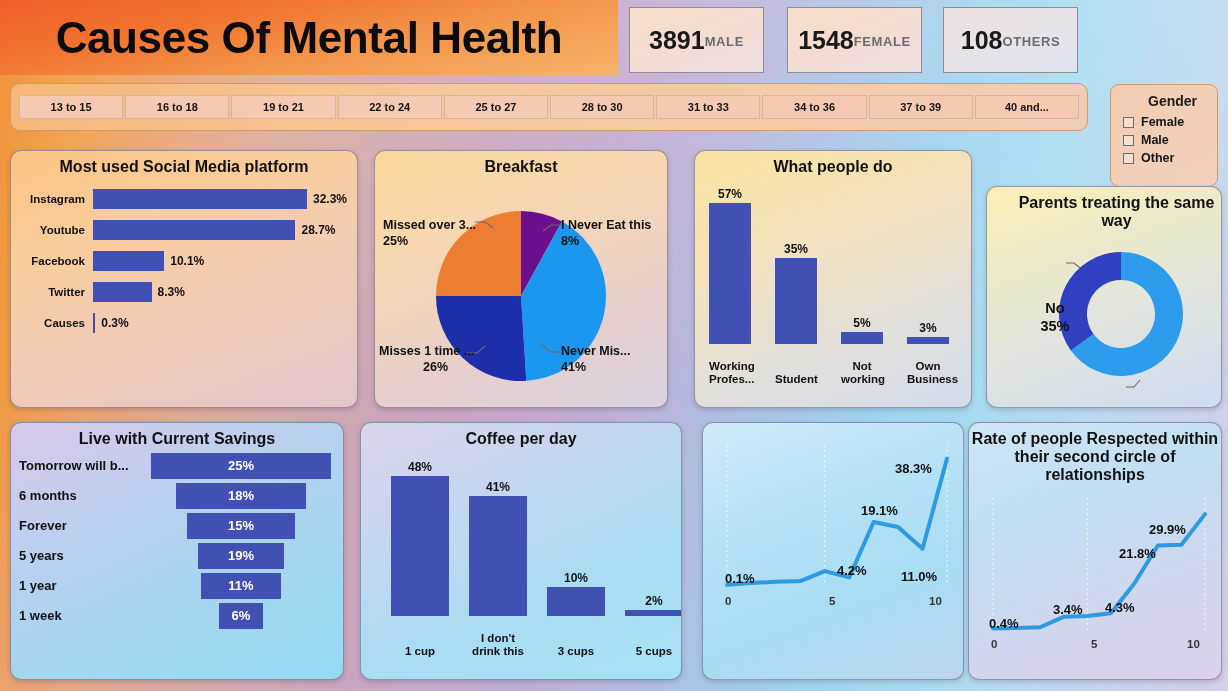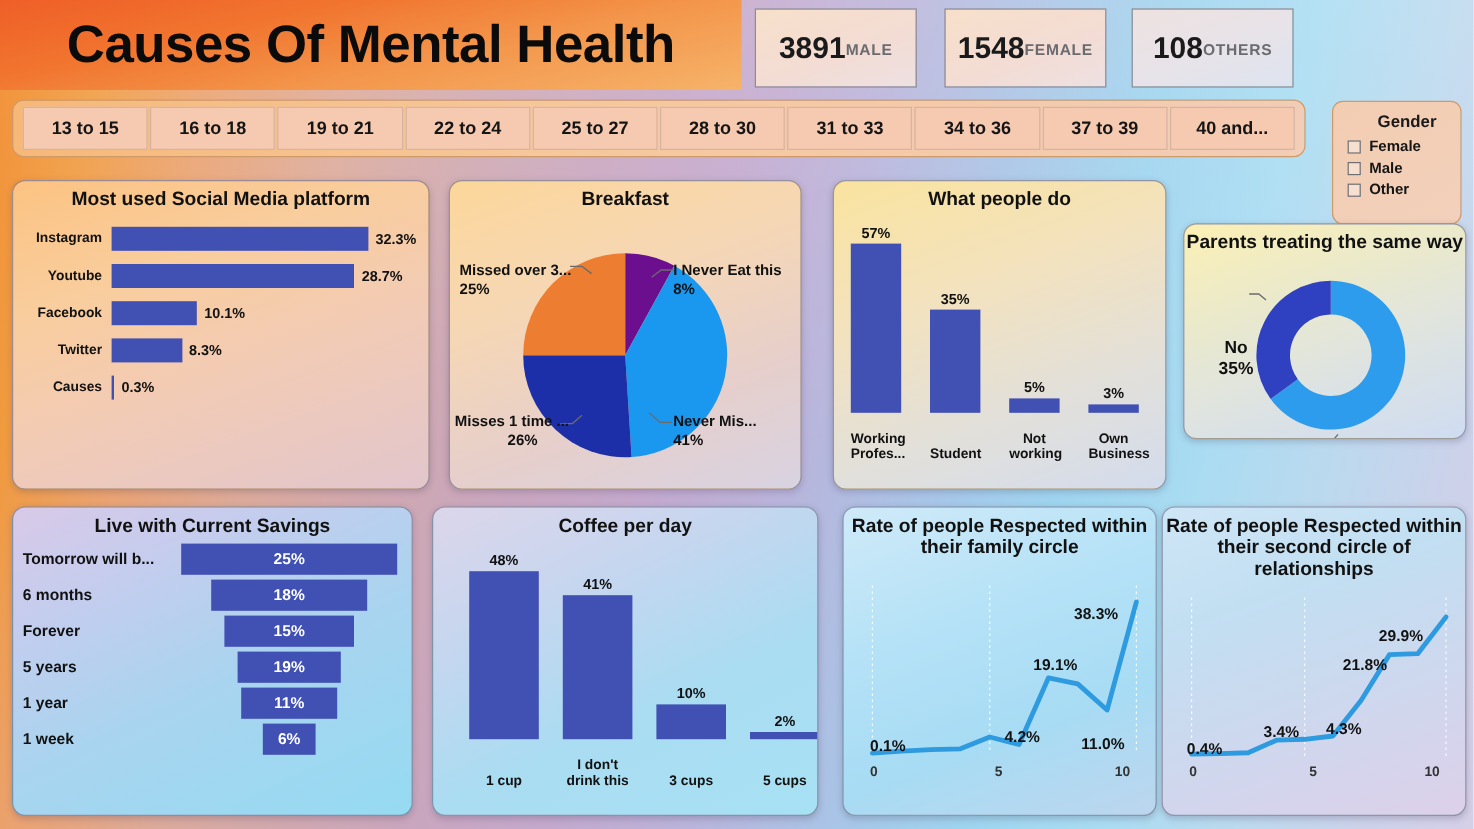--- a/index.html
+++ b/index.html
@@ -69,24 +69,24 @@
   }
 
   
   .age-slicer {
     position: absolute; left: 10px; top: 83px; width: 1078px; height: 48px;
     background: linear-gradient(110deg, #f6b878 0%, #f6c79a 40%, #f2cdb7 100%);
     border: 1px solid #cf9a6a; border-radius: 10px;
     display: flex; align-items: center; padding: 0 8px; gap: 2px;
   }
   .age-btn {
-    flex: 1; height: 36px; background: #f6c9b1;
+    flex: 1; height: 24px; background: #f6c9b1;
     border: 1px solid #d6b4a2;
     display: flex; align-items: center; justify-content: center;
-    font-size: 15px; font-weight: bold; color: #151515;
+    font-size: 11px; font-weight: bold; color: #151515;
     white-space: nowrap; overflow: hidden; cursor: pointer;
   }
 
   .gender-slicer {
     position: absolute; left: 1110px; top: 84px; width: 108px; height: 103px;
     background: linear-gradient(150deg, #f3cdb2 0%, #f2d0bb 100%);
     border: 1px solid #cf9a6a; border-radius: 9px;
     padding: 8px 0 0 12px;
   }
   .gender-slicer .gtitle { font-size: 14px; font-weight: bold; color: #1a1a1a; margin-bottom: 6px; margin-left: 25px; }
@@ -140,22 +140,23 @@
   }
   .colchart { position: relative; width: 100%; height: 212px; padding: 0 14px; }
   .col-item { position: absolute; bottom: 44px; width: 42px; }
   .col-bar  { width: 100%; background: #4150b3; }
   .col-val  { position: absolute; width: 100%; text-align: center; font-size: 12px; font-weight: bold; color: #111; }
   .col-cat  { position: absolute; bottom: -42px; width: 100%; text-align: center;
               font-size: 11.5px; font-weight: bold; color: #111; line-height: 1.12; }
 
   
   #card-donut {
-    left: 986px; top: 186px; width: 236px; height: 180px;
+    left: 986px; top: 186px; width: 236px; height: 222px;
     background: linear-gradient(160deg, #fbf0b4 0%, #eceac9 30%, #dfe4e0 62%, #cfdcf2 100%);
+    padding-left: 25px;
   }
   .donut-wrap { position: relative; width: 100%; height: 170px; }
   .donut-svg { position: absolute; left: 52%; top: 14px; transform: translateX(-50%); }
   .donut-lab { position: absolute; font-size: 14.5px; font-weight: bold; color: #111; line-height: 1.22; }
   #donut-l-no  { left: 16px; top: 70px; text-align: center; width: 54px; }
   #donut-l-yes { left: 118px; top: 188px; }
 
   
   #card-funnel {
     left: 10px; top: 422px; width: 334px; height: 258px;
@@ -438,21 +439,20 @@
       </div>
       <div class="col-item" style="left: 264px; width: 58px;">
         <div class="col-val" style="bottom:7.846153846153847px">2%</div>
         <div class="col-bar" style="height:5.846153846153847px;background:#4150b3"></div>
         <div class="col-cat">5 cups</div>
       </div>
     </div>
 </div>
 
 <div class="card" id="card-line1">
-  <div class="card-title">Rate of people Respected within their family circle</div>
   <div class="linewrap" id="line1-wrap" style="height:206px"><svg width="262" height="190">
         <line x1="24" x2="24" y1="22" y2="162" stroke="rgba(255,255,255,0.85)" stroke-width="1" stroke-dasharray="2,3"></line>
         <line x1="121.77777777777777" x2="121.77777777777777" y1="22" y2="162" stroke="rgba(255,255,255,0.85)" stroke-width="1" stroke-dasharray="2,3"></line>
         <line x1="244" x2="244" y1="22" y2="162" stroke="rgba(255,255,255,0.85)" stroke-width="1" stroke-dasharray="2,3"></line>
         <path d="M24,161.67 L48.44444444444444,160.02 L72.88888888888889,158.7 L97.33333333333333,158.04 L121.77777777777777,148.14 L146.22222222222223,154.41 L170.66666666666666,98.97 L195.11111111111111,103.91999999999999 L219.55555555555554,125.69999999999999 L244,35.610000000000014" fill="none" stroke="#2e9ae0" stroke-width="4" stroke-linejoin="round" stroke-linecap="round"></path>
       </svg><div class="line-lab" style="left: 22px; top: 148px;">0.1%</div><div class="line-lab" style="left: 134px; top: 140px;">4.2%</div><div class="line-lab" style="left: 158px; top: 80px;">19.1%</div><div class="line-lab" style="left: 198px; top: 146px;">11.0%</div><div class="line-lab" style="left: 192px; top: 38px;">38.3%</div><div class="axis-lab" style="left: 22px; top: 172px;">0</div><div class="axis-lab" style="left: 126px; top: 172px;">5</div><div class="axis-lab" style="left: 226px; top: 172px;">10</div></div>
 </div>
 
 <div class="card" id="card-line2">
   <div class="card-title">Rate of people Respected within their second circle of relationships</div>

